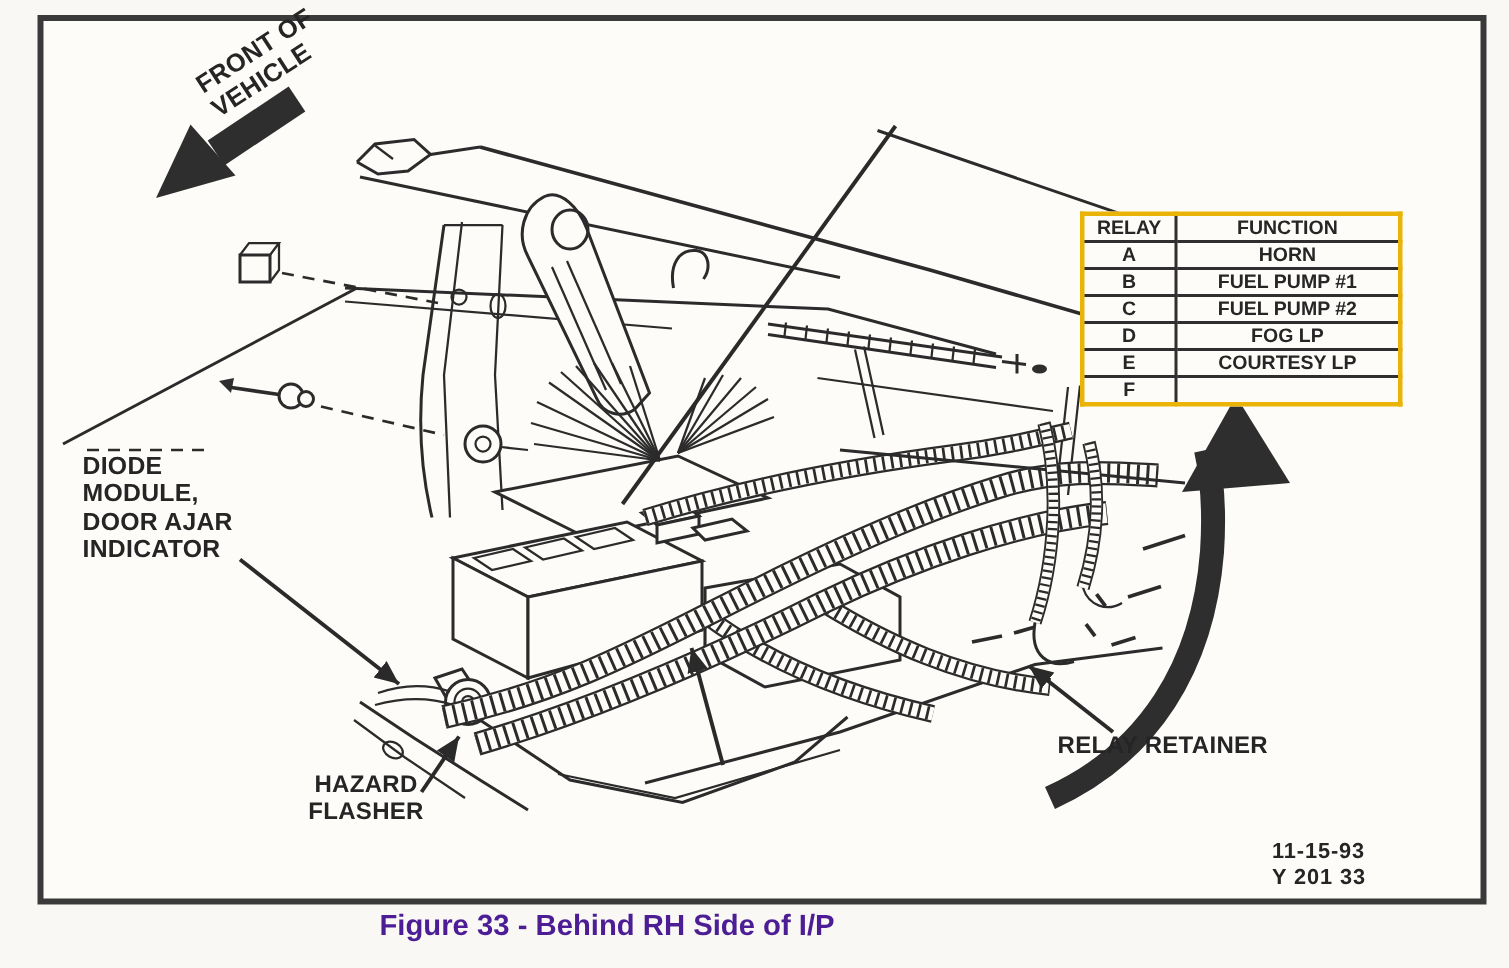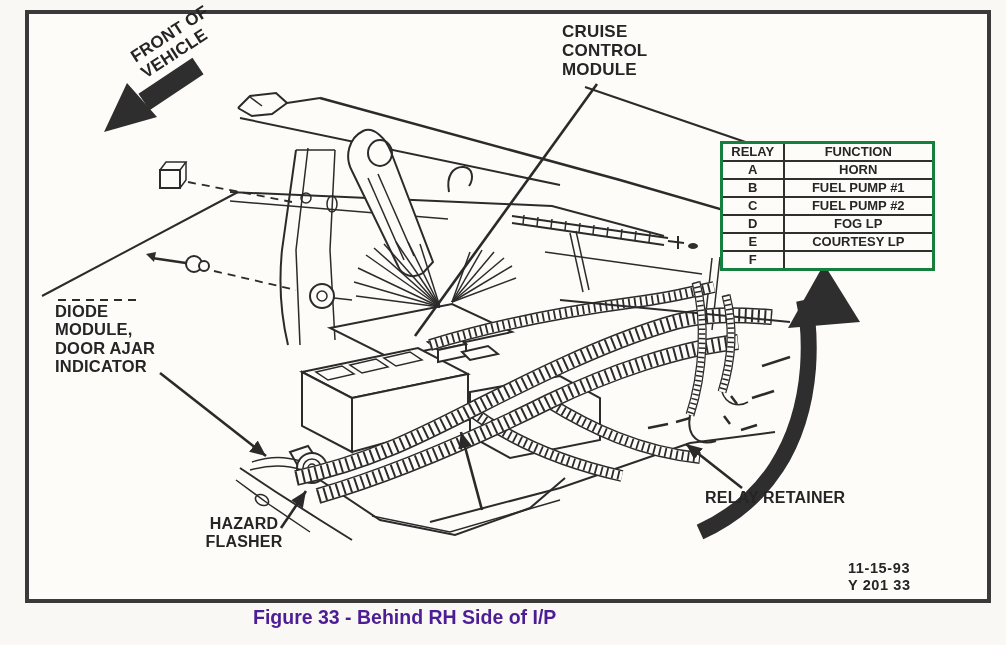--- a/index.html
+++ b/index.html
@@ -28,21 +28,21 @@
   #lbl-date{left:848px;top:560px;font-size:14.5px;text-align:left;width:118px;
     line-height:1.15;letter-spacing:.6px;}
   #caption{position:absolute;left:253px;top:606px;width:500px;text-align:left;
     font-size:19.5px;font-weight:bold;color:#4c1d95;}
   
   #relay-table{position:absolute;left:720px;top:141px;width:212px;
     border-collapse:collapse;background:var(--inner);
     font-size:13px;font-weight:bold;color:#262626;table-layout:fixed;}
   #relay-table th,#relay-table td{border:2px solid #2f2f2f;height:18px;
     text-align:center;padding:0 2px;line-height:16px;}
-  #relay-table{border:3px solid #15803d;}
+  #relay-table{border:3px solid #eab308;}
   #relay-table col.c1{width:62px;}
   #relay-table col.c2{width:150px;}
   
   .ln{fill:none;stroke:var(--line);stroke-width:2;}
   .ln15{fill:none;stroke:var(--line);stroke-width:1.5;}
   .ln25{fill:none;stroke:var(--line);stroke-width:2.5;}
   .wh{fill:var(--inner);stroke:var(--line);stroke-width:2;}
   .dash{fill:none;stroke:var(--line);stroke-width:1.8;stroke-dasharray:8 6;}
   .tube-out{fill:none;stroke:var(--line);stroke-width:16;}
   .tube-body{fill:none;stroke:var(--inner);stroke-width:13;}
@@ -304,25 +304,20 @@
       <td></td>
     </tr>
   </tbody>
     </table>
 
   <div id="lbl-front" class="lbl">
     <div>FRONT OF</div>
     <div>VEHICLE</div>
   </div>
 
-  <div id="lbl-cruise" class="lbl">
-    <div>CRUISE</div>
-    <div>CONTROL</div>
-    <div>MODULE</div>
-  </div>
 
   <div id="lbl-hazard" class="lbl">
     <div>HAZARD</div>
     <div>FLASHER</div>
   </div>
 
   <div id="lbl-diode" class="lbl">
     <div>DIODE</div>
     <div>MODULE,</div>
     <div>DOOR AJAR</div>

